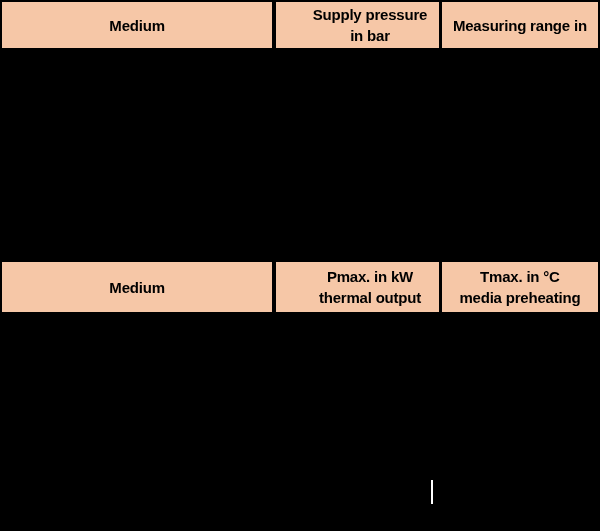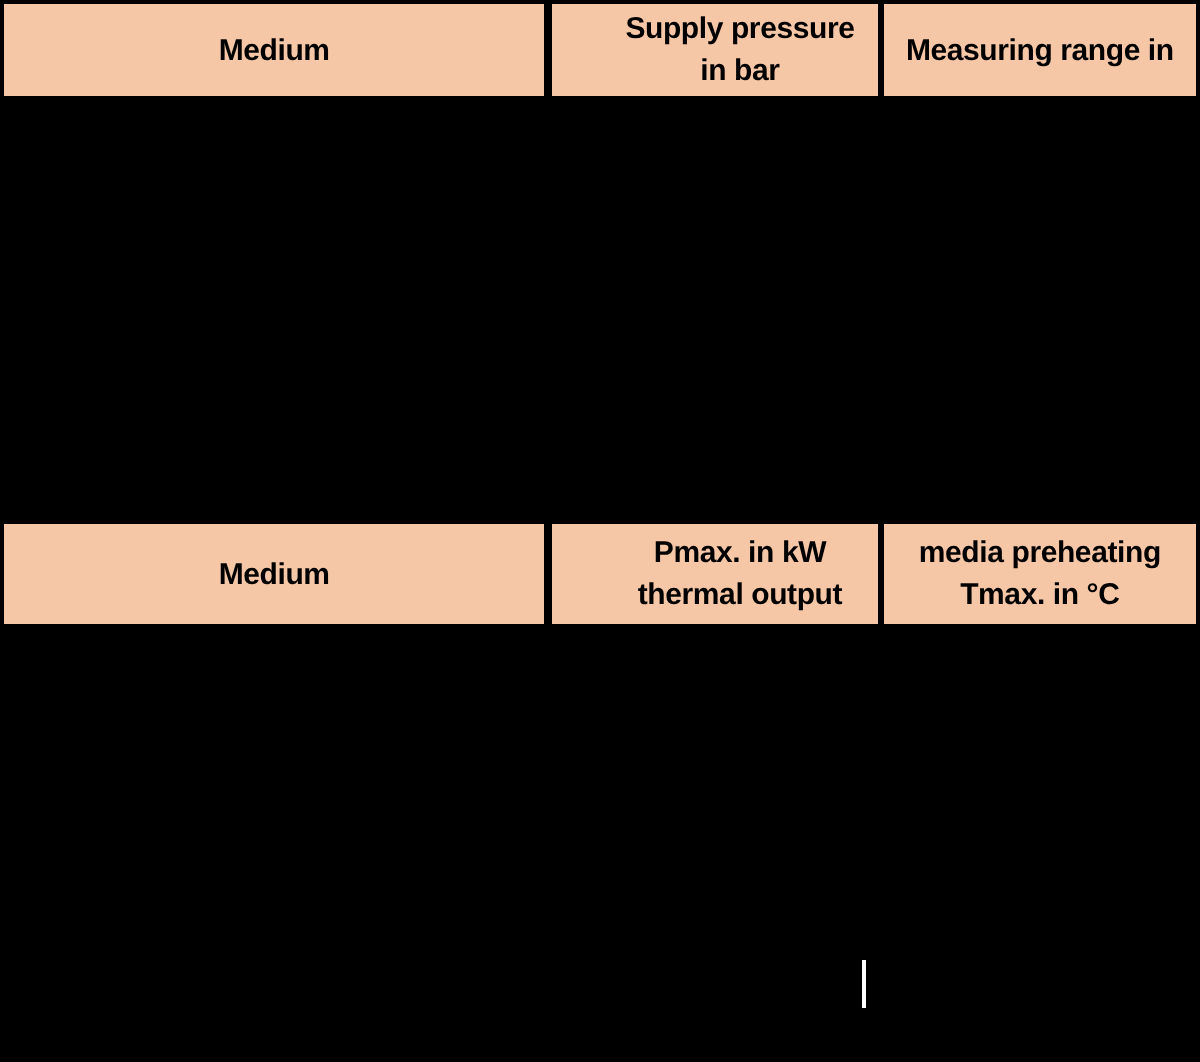--- a/index.html
+++ b/index.html
@@ -81,20 +81,20 @@
     <div class="cell col1">
       <div>Medium</div>
     </div>
     <div class="divider-a"></div>
     <div class="cell col2">
       <div>Pmax. in kW</div>
       <div>thermal output</div>
     </div>
     <div class="divider-b"></div>
     <div class="cell col3">
+      <div>Tmax. in °C</div>
       <div>media preheating</div>
-      <div>Tmax. in °C</div>
     </div>
   </div>
 
   <div class="caret"></div>
 
 </div>
 
 </body></html>

